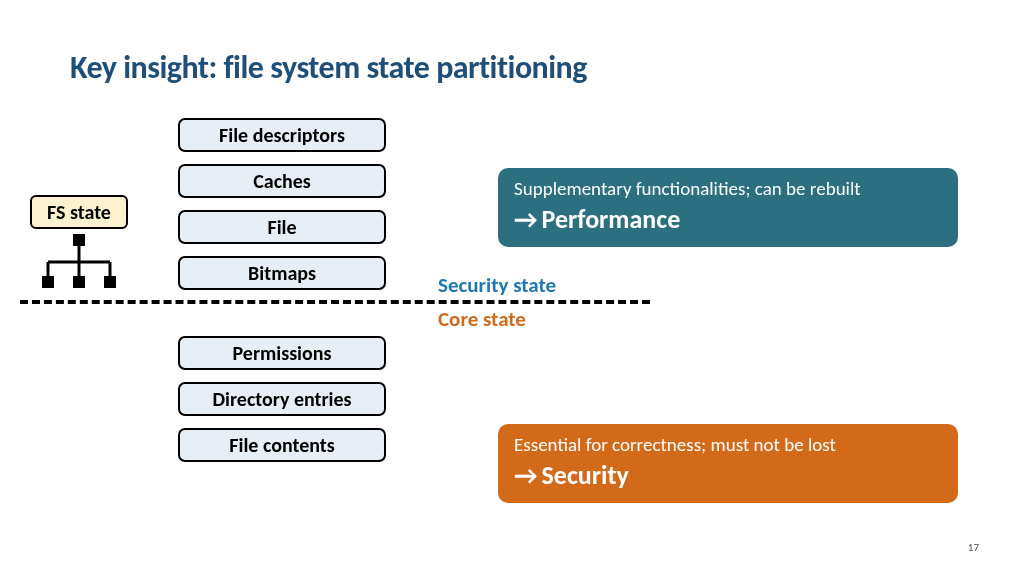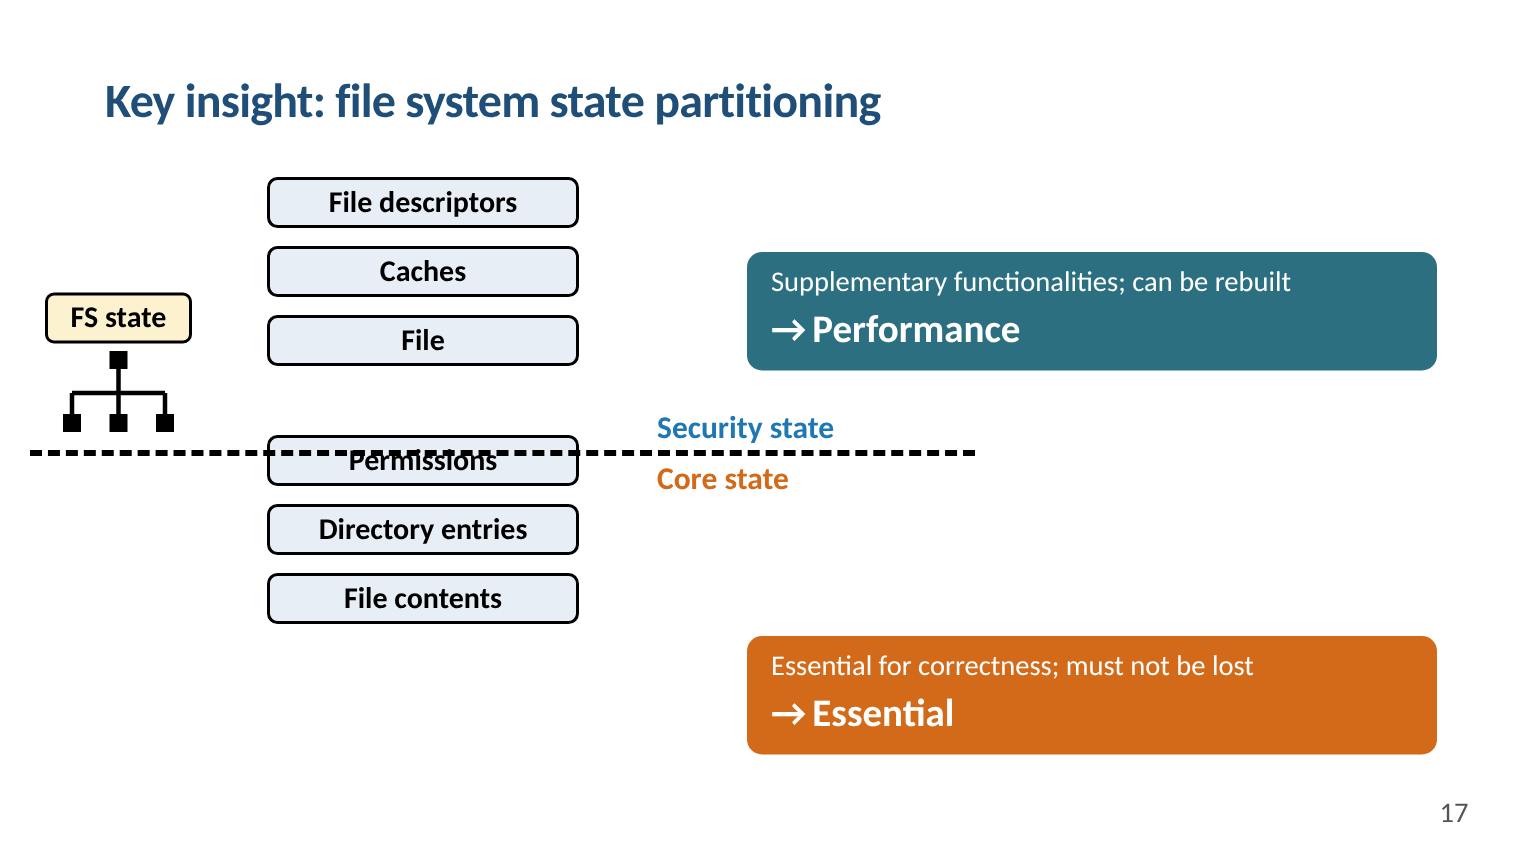--- a/index.html
+++ b/index.html
@@ -118,21 +118,21 @@
   .arrow-glyph {
     display: inline-block;
     font-size: 26px;
     font-weight: 700;
     margin-right: 4px;
   }
   .page-num {
     position: absolute;
     right: 45px;
     bottom: 22px;
-    font-size: 19px;
+    font-size: 11px;
     color: #555;
   }
 </style>
 </head>
 <body>
 
 <h1 class="title">Key insight: file system state partitioning</h1>
 
 <div class="fs-state-box">FS state</div>
 
@@ -145,20 +145,21 @@
   <line x1="72" y1="30" x2="72" y2="44" stroke="#000" stroke-width="3"></line>
   <rect x="4" y="44" width="12" height="12" fill="#000"></rect>
   <rect x="35" y="44" width="12" height="12" fill="#000"></rect>
   <rect x="66" y="44" width="12" height="12" fill="#000"></rect>
 </svg>
 
 <div class="state-col">
   <div class="state-box">File descriptors</div>
   <div class="state-box">Caches</div>
   <div class="state-box">File</div>
+  <div class="state-box">Bitmaps</div>
   <div class="divider-gap"></div>
   <div class="state-box">Permissions</div>
   <div class="state-box">Directory entries</div>
   <div class="state-box">File contents</div>
 </div>
 
 <div class="dashed-line"></div>
 
 <div class="aux-label">Security state</div>
 <div class="core-label">Core state</div>
@@ -166,17 +167,17 @@
 <div class="callout callout-perf">
   <div class="desc">Supplementary functionalities; can be rebuilt</div>
   <div class="big">
     <span class="arrow-glyph">→</span><span>Performance</span>
   </div>
 </div>
 
 <div class="callout callout-sec">
   <div class="desc">Essential for correctness; must not be lost</div>
   <div class="big">
-    <span class="arrow-glyph">→</span><span>Essential</span>
+    <span class="arrow-glyph">→</span><span>Security</span>
   </div>
 </div>
 
 <div class="page-num">17</div>
 
 </body></html>

